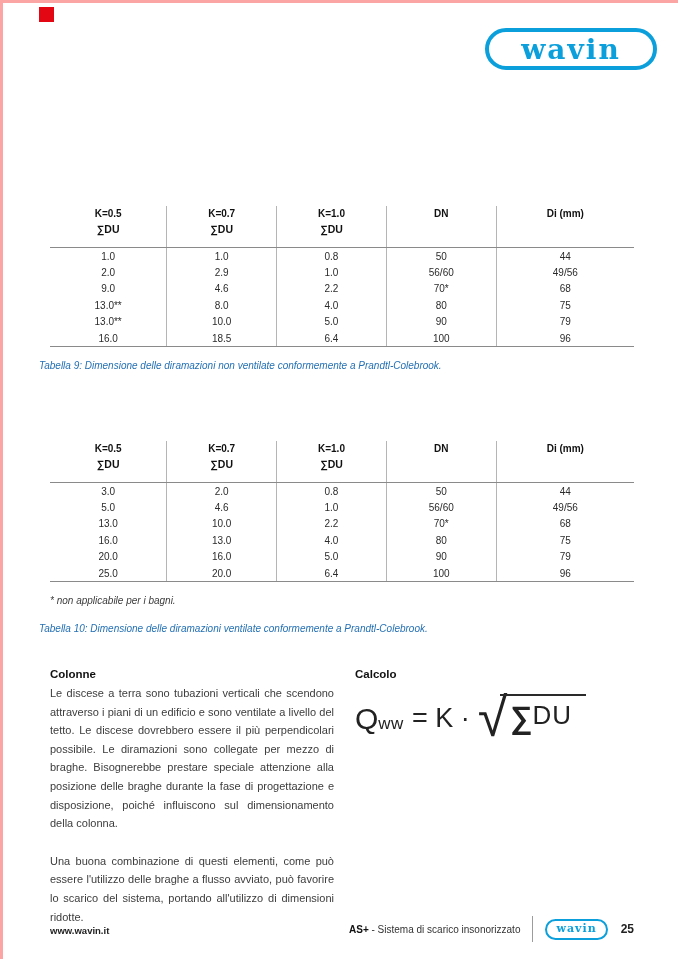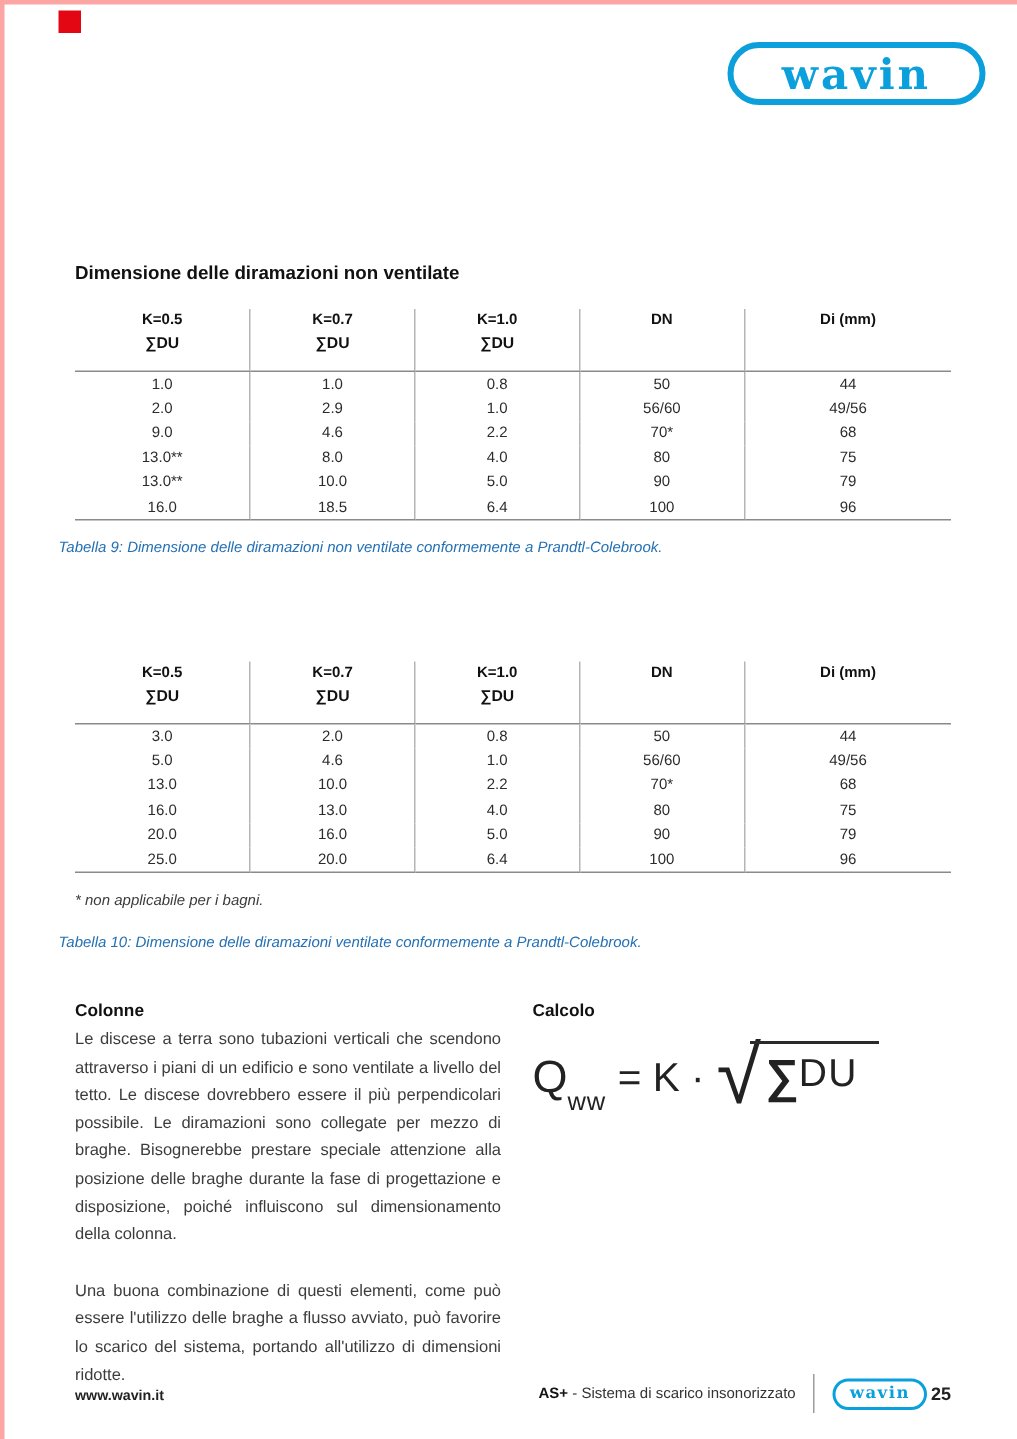--- a/index.html
+++ b/index.html
@@ -39,53 +39,52 @@
 
   
   .textcol { position:absolute; width:284px; }
   .textcol h3 { margin:0 0 4px 0; font-size:11.5px; font-weight:bold; color:#111; }
   .textcol p { margin:0; font-size:11px; line-height:18.6px; color:#3c3c3c; text-align:justify; }
   .textcol p + p { margin-top:19px; }
 
   
   .formula { display:flex; align-items:flex-start; margin:14px 0 16px 0; color:#222; }
   .f-lhs { font-size:30px; line-height:1; padding-top:10px; }
-  .f-lhs sub { font-size:17px; vertical-align:baseline; position:relative; top:12px; letter-spacing:0.5px; }
+  .f-lhs sub { font-size:17px; vertical-align:baseline; position:relative; top:0; letter-spacing:0.5px; }
   .f-op { font-size:27px; line-height:1; padding:11px 8px 0 8px; }
   .sqrt { display:inline-flex; align-items:flex-start; }
   .radical-glyph { font-size:54px; line-height:0.88; font-weight:200; margin-right:-7px; }
   .radicand { border-top:2.5px solid #2a2a2a; padding:6px 14px 0 10px; display:inline-block; }
   .f-sigma { font-size:31px; font-weight:bold; line-height:0.9; vertical-align:-4px; }
   .f-du { font-size:26px; line-height:1; letter-spacing:1px; }
 
   
   .footer-left { position:absolute; left:47px; top:922px; font-size:9.5px; font-weight:bold; color:#222; }
   .footer-right { position:absolute; right:45px; top:913px; display:flex; align-items:center; }
   .footer-product { font-size:10px; color:#333; }
   .footer-product b { color:#111; }
   .footer-div { width:1px; height:26px; background:#9c9c9c; margin:0 12px; }
   .logo-small {
     border:2px solid #0ba0dc; border-radius:999px; padding:1px 9px 2px 9px;
     color:#0ba0dc; font-weight:bold; font-size:11px; letter-spacing:1px;
     font-family:"DejaVu Serif", serif; line-height:14px;
   }
-  .page-num { font-size:12px; font-weight:bold; color:#222; margin-left:3px; }
+  .page-num { font-size:12px; font-weight:bold; color:#222; margin-left:13px; }
 </style>
 </head>
 <body>
 
 <div class="sheet">
 
   <div class="corner-mark"></div>
 
   <div class="logo-big">
     <span>wavin</span>
   </div>
 
-  <div class="sec-title" style="top:172px;">Dimensione delle diramazioni non ventilate</div>
 
   <table class="dimtable" style="top:203px;">
     <colgroup>
         <col class="c1">
         <col class="c2">
         <col class="c3">
         <col class="c4">
         <col class="c5">
       </colgroup>
     <thead>

